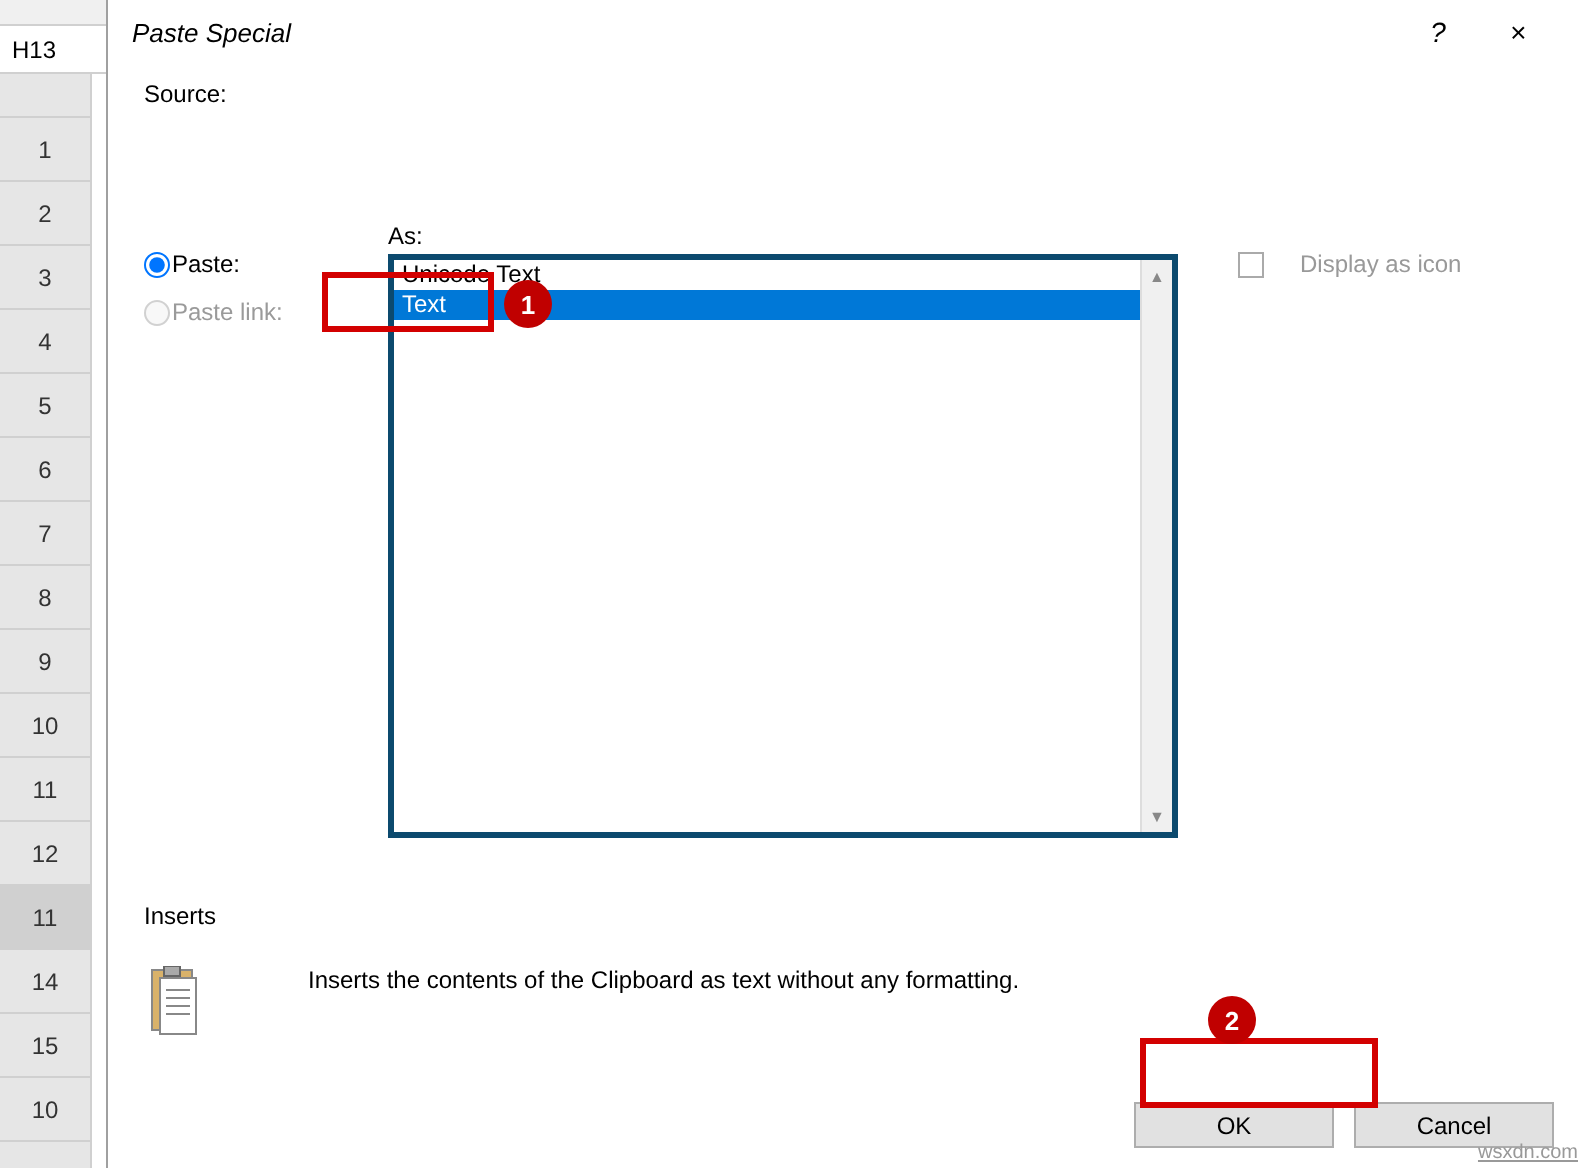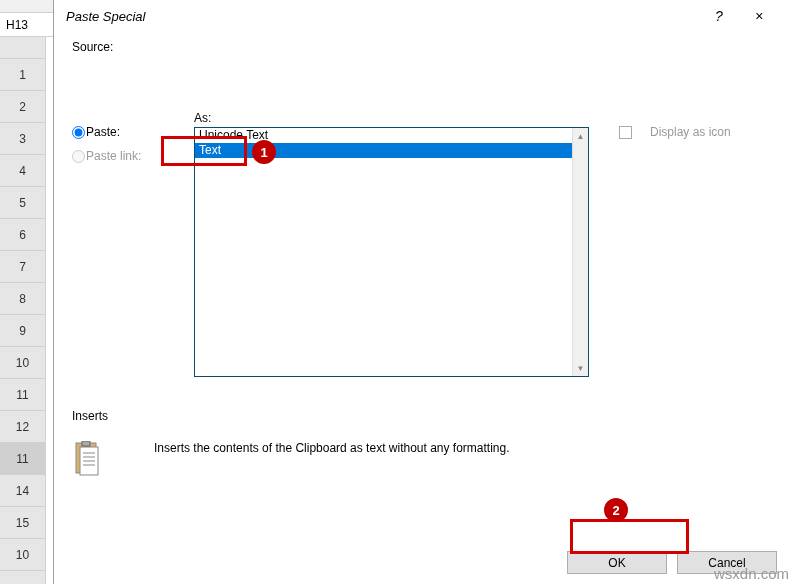--- a/index.html
+++ b/index.html
@@ -109,22 +109,22 @@
       display: flex;
       align-items: center;
       margin-bottom: 10px;
       gap: 1px;
     }
     .radio-row.disabled { color: #9a9a9a; }
     .radio-input { width: 13px; height: 13px; }
     .as-label { margin-bottom: 2px; }
     .listbox {
       width: 395px;
-      height: 250px;
-      border: 1px solid #0c4a6e;
+      height: 292px;
+      border: 3px solid #0c4a6e;
       position: relative;
       background: #fff;
     }
     .listbox-scrollbar {
       position: absolute;
       right: 0; top: 0; bottom: 0;
       width: 16px;
       background: #f0f0f0;
       border-left: 1px solid #ddd;
     }
@@ -215,22 +215,23 @@
       border: 1px solid #adadad;
       font-size: 12px;
       display: flex;
       align-items: center;
       justify-content: center;
     }
     .watermark {
       position: absolute;
       bottom: 2px;
       right: 2px;
-      font-size: 15px;
+      font-size: 10px;
       color: #999;
+      text-decoration: underline;
     }
   </style>
 </head>
 <body>
 
 <div class="ribbon-groups">
   <span class="ribbon-group">Clipboard</span>
   <span class="ribbon-group">Font</span>
   <span class="ribbon-group">Alignment</span>
 </div>

